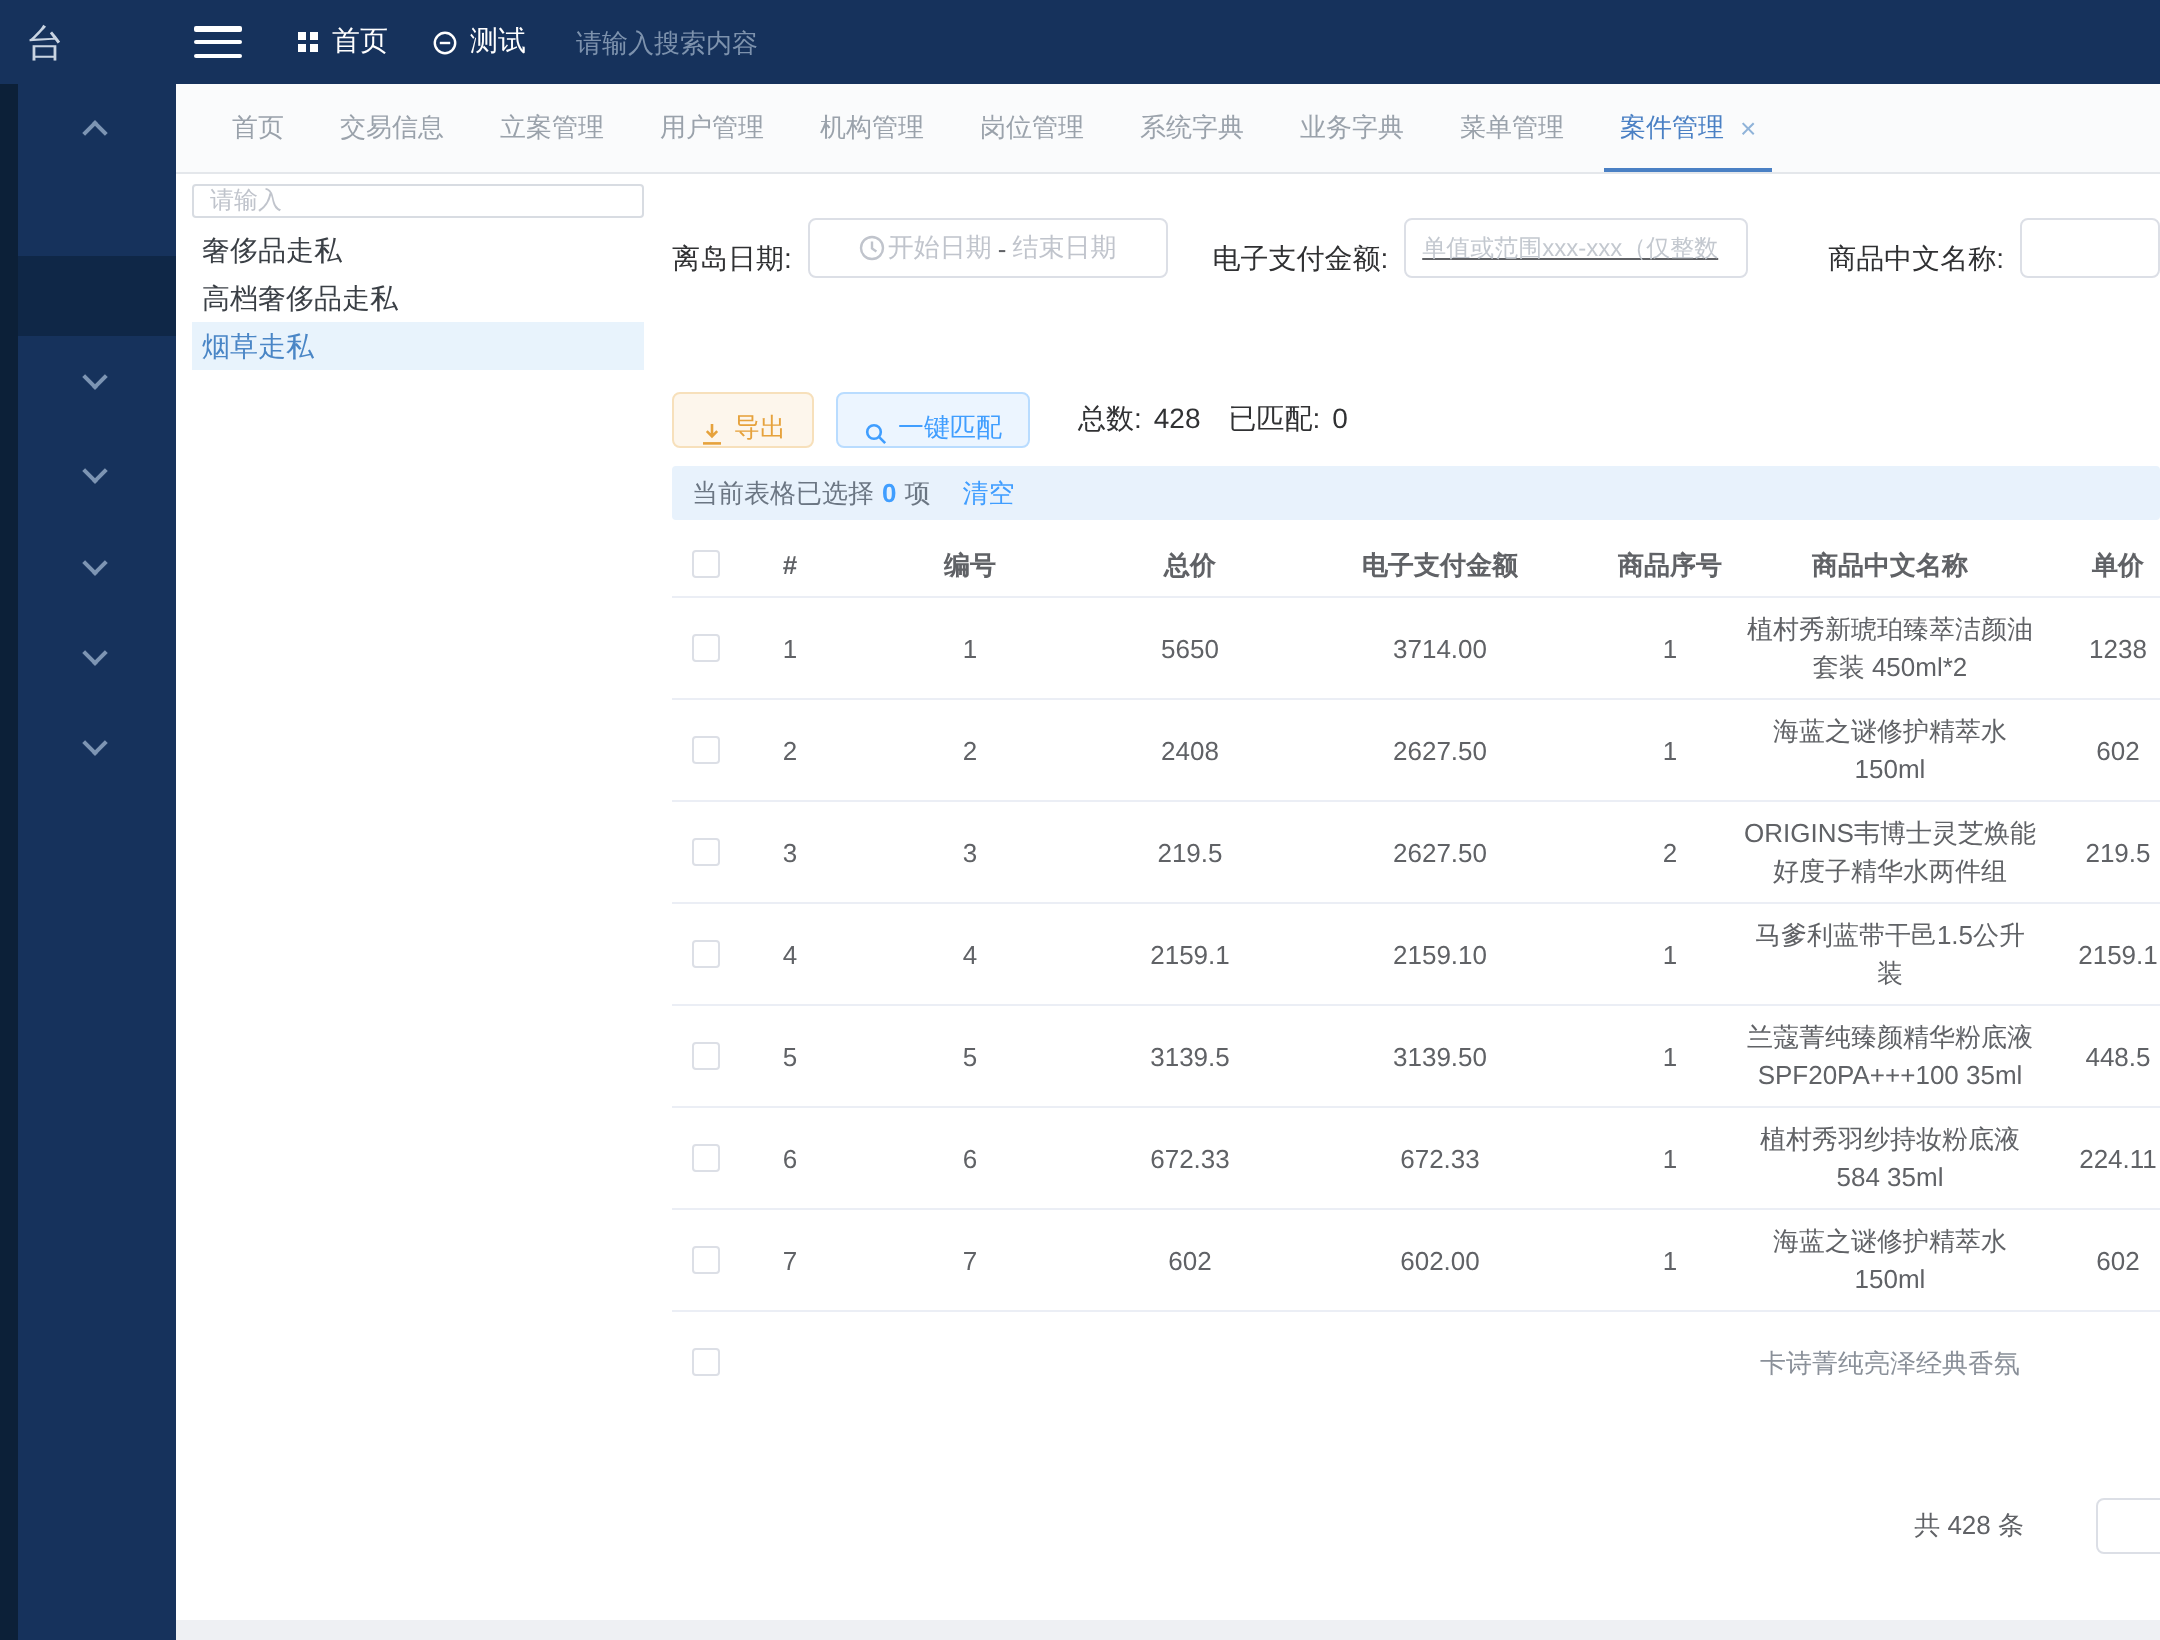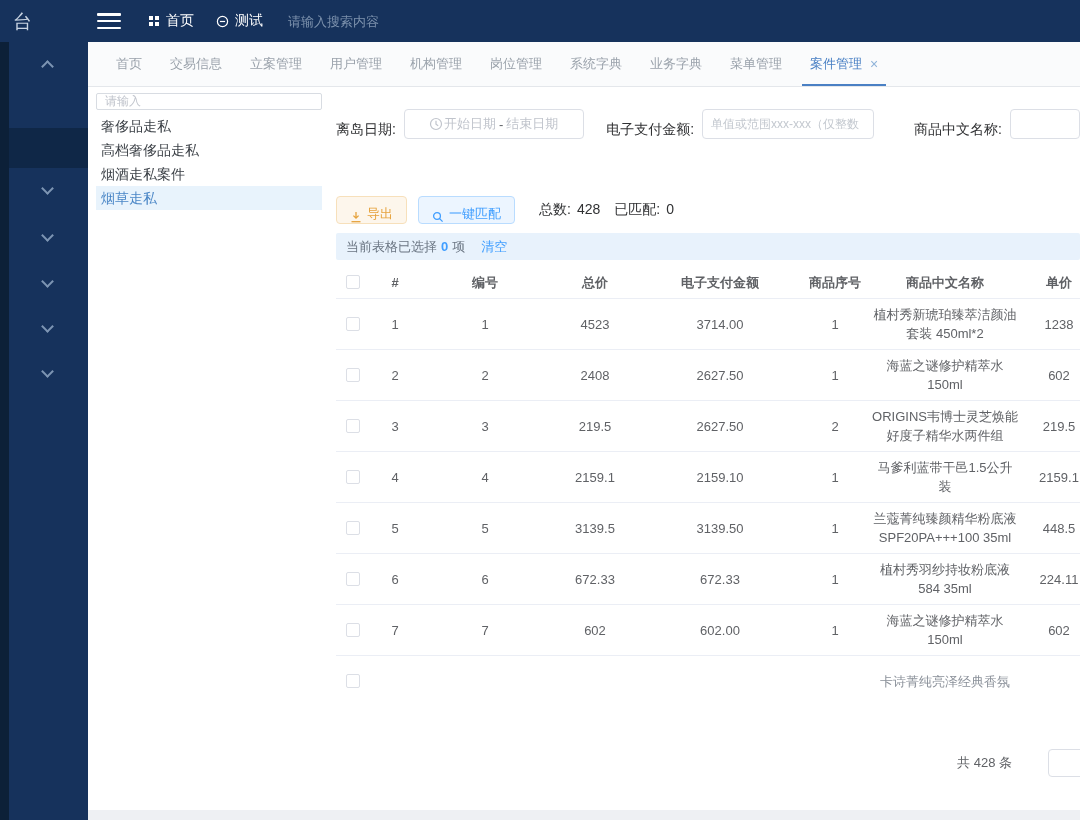--- a/index.html
+++ b/index.html
@@ -59,21 +59,21 @@
   .main { flex:1; position:relative; padding-top:22px; overflow:hidden; }
   .filter-row { display:flex; align-items:flex-end; height:30px; margin-left:6px; font-size:14px; color:#303133; }
   .f-label { white-space:nowrap; }
   .date-box { width:232px; height:30px; border:1px solid #dcdfe6; border-radius:4px;
     display:flex; align-items:center; padding:0 24px; margin-left:8px; background:#fff; cursor:text; }
   .date-box .ph { flex:1; text-align:center; font-size:13px; color:#c0c4cc; }
   .date-box .sep { color:#606266; font-size:13px; padding:0 2px; }
   .text-input { height:30px; border:1px solid #dcdfe6; border-radius:4px; padding:0 8px;
     font-size:12px; color:#606266; outline:none; font-family:inherit; background:#fff; }
   .text-input::placeholder { color:#c3c8cf; }
-  .epay-input { width:172px; margin-left:8px; }
+  .epay-input { width:172px; margin-left:8px;text-decoration:underline; }
   .name-input { width:70px; margin-left:8px; flex:none; }
   .ml22 { margin-left:22px; } .ml40 { margin-left:40px; }
 
   .toolbar { display:flex; align-items:center; margin-left:6px; margin-top:57px; height:28px; }
   .btn { height:28px; display:flex; align-items:flex-end; gap:5px; padding:0 13px;
     border-radius:4px; font-size:13px; cursor:pointer; border:1px solid transparent; }
   .btn-export { background:#fdf6ec; border-color:#f7e0bb; color:#e6a23c; }
   .btn-match { background:#ecf5ff; border-color:#b9dcff; color:#409eff; margin-left:11px; }
   .counts { margin-left:24px; font-size:14px; color:#303133; display:flex; gap:6px; }
 
@@ -209,23 +209,20 @@
       <div class="case-list">
 
           <div class="case-item">
             <span>奢侈品走私</span>
           </div>
 
           <div class="case-item">
             <span>高档奢侈品走私</span>
           </div>
 
-          <div class="case-item">
-            <span>烟酒走私案件</span>
-          </div>
 
           <div class="case-item active">
             <span>烟草走私</span>
           </div>
         </div>
     </div>
 
     <div class="main">
 
       <div class="filter-row">
@@ -289,21 +286,21 @@
           <div class="td">单价</div>
         </div>
         <div>
 
             <div class="tr row">
               <div class="td">
                 <div class="cb"></div>
               </div>
               <div class="td">1</div>
               <div class="td">1</div>
-              <div class="td">4523</div>
+              <div class="td">5650</div>
               <div class="td">3714.00</div>
               <div class="td">1</div>
               <div class="td name">植村秀新琥珀臻萃洁颜油套装 450ml*2</div>
               <div class="td">1238</div>
             </div>
 
             <div class="tr row">
               <div class="td">
                 <div class="cb"></div>
               </div>

